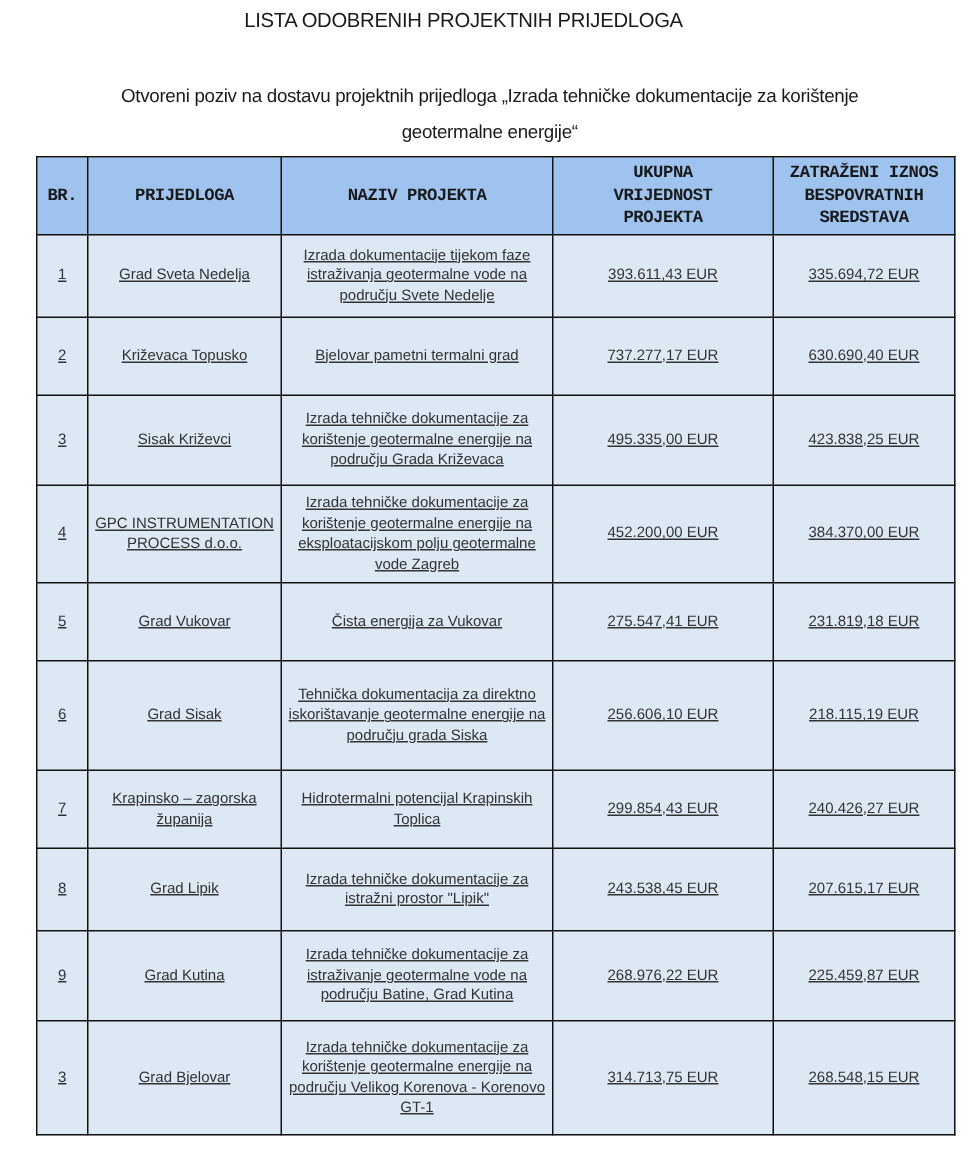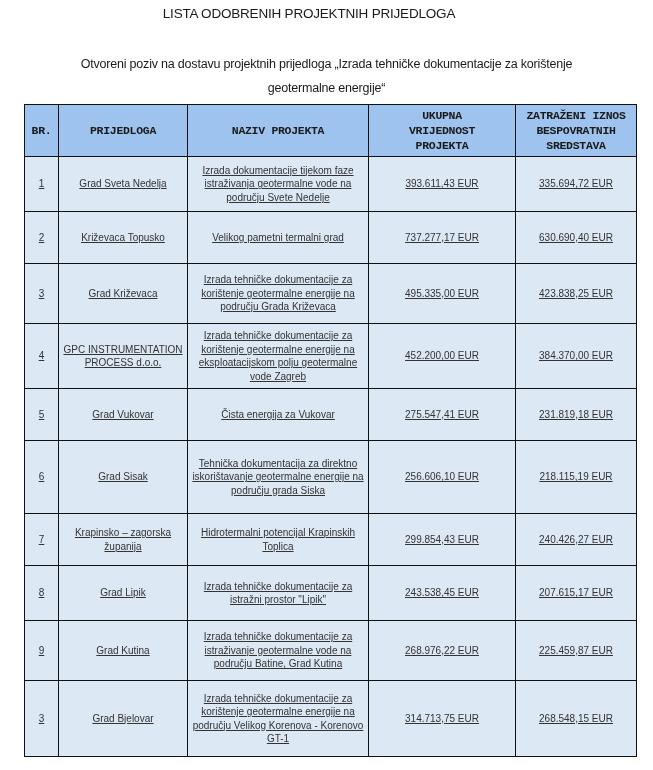--- a/index.html
+++ b/index.html
@@ -49,27 +49,27 @@
       <tr style="height: 55px;">
     <td>1</td>
     <td>Grad Sveta Nedelja</td>
     <td>Izrada dokumentacije tijekom faze istraživanja geotermalne vode na području Svete Nedelje</td>
     <td>393.611,43 EUR</td>
     <td>335.694,72 EUR</td>
   </tr>
       <tr style="height: 52px;">
     <td>2</td>
     <td>Križevaca Topusko</td>
-    <td>Velikog pametni termalni grad</td>
+    <td>Bjelovar pametni termalni grad</td>
     <td>737.277,17 EUR</td>
     <td>630.690,40 EUR</td>
   </tr>
       <tr style="height: 60px;">
     <td>3</td>
-    <td>Grad Križevaca</td>
+    <td>Sisak Križevci</td>
     <td>Izrada tehničke dokumentacije za korištenje geotermalne energije na području Grada Križevaca</td>
     <td>495.335,00 EUR</td>
     <td>423.838,25 EUR</td>
   </tr>
       <tr style="height: 65px;">
     <td>4</td>
     <td>GPC INSTRUMENTATION PROCESS d.o.o.</td>
     <td>Izrada tehničke dokumentacije za korištenje geotermalne energije na eksploatacijskom polju geotermalne vode Zagreb</td>
     <td>452.200,00 EUR</td>
     <td>384.370,00 EUR</td>

